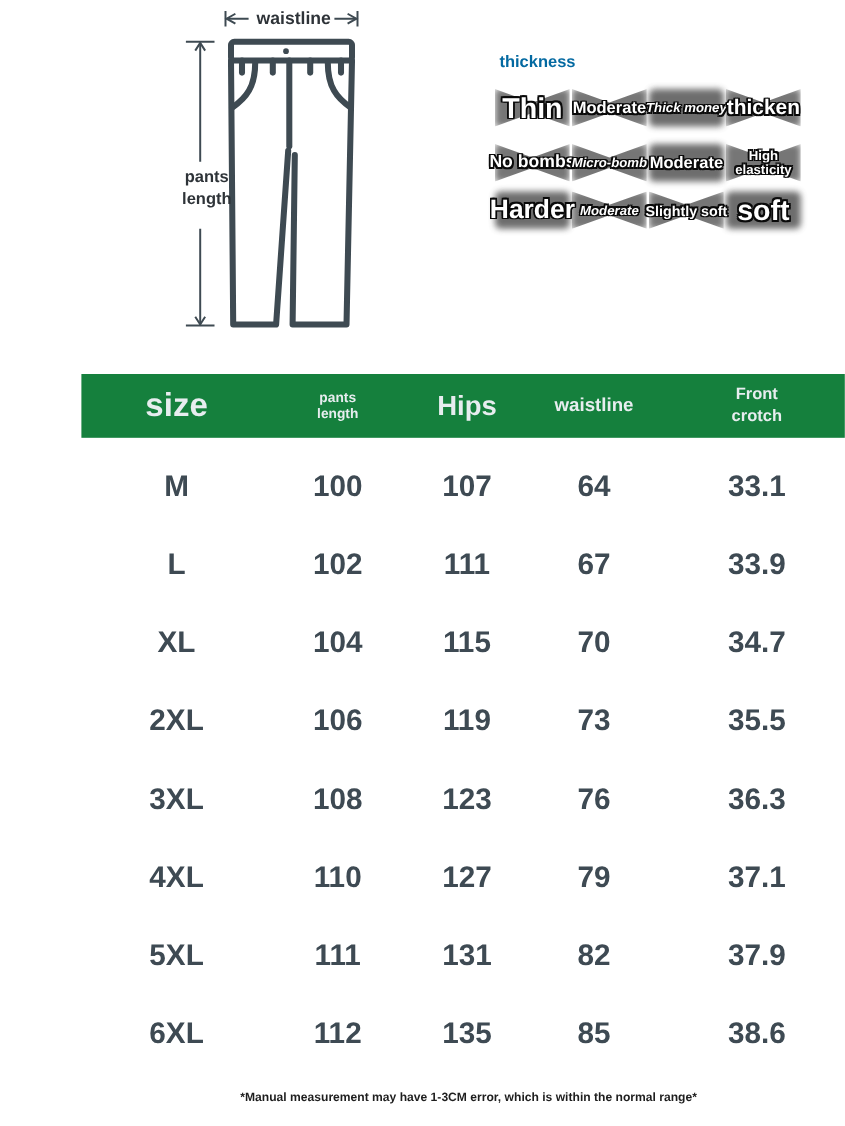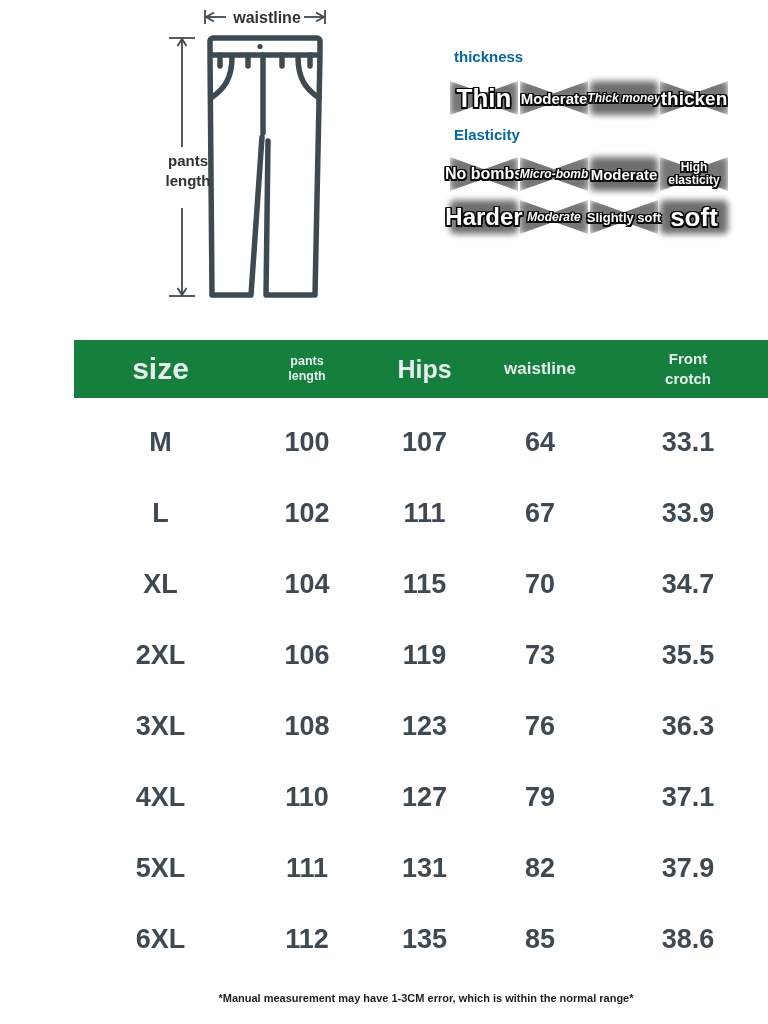--- a/index.html
+++ b/index.html
@@ -111,21 +111,20 @@
           <b class="txt t14">Thick money</b>
           </span>
         <span class="opt">
           <i class="blob"></i>
           <b class="txt t19">thicken</b>
           </span>
       </div>
     </div>
 
     <div class="attr-group">
-      <div class="attr-title">Elasticity</div>
       <div class="attr-row r2">
         <span class="opt">
           <i class="blob"></i>
           <b class="txt t16">No bombs</b>
           </span>
         <span class="opt">
           <i class="blob"></i>
           <b class="txt t14">Micro-bomb</b>
           </span>
         <span class="opt">

